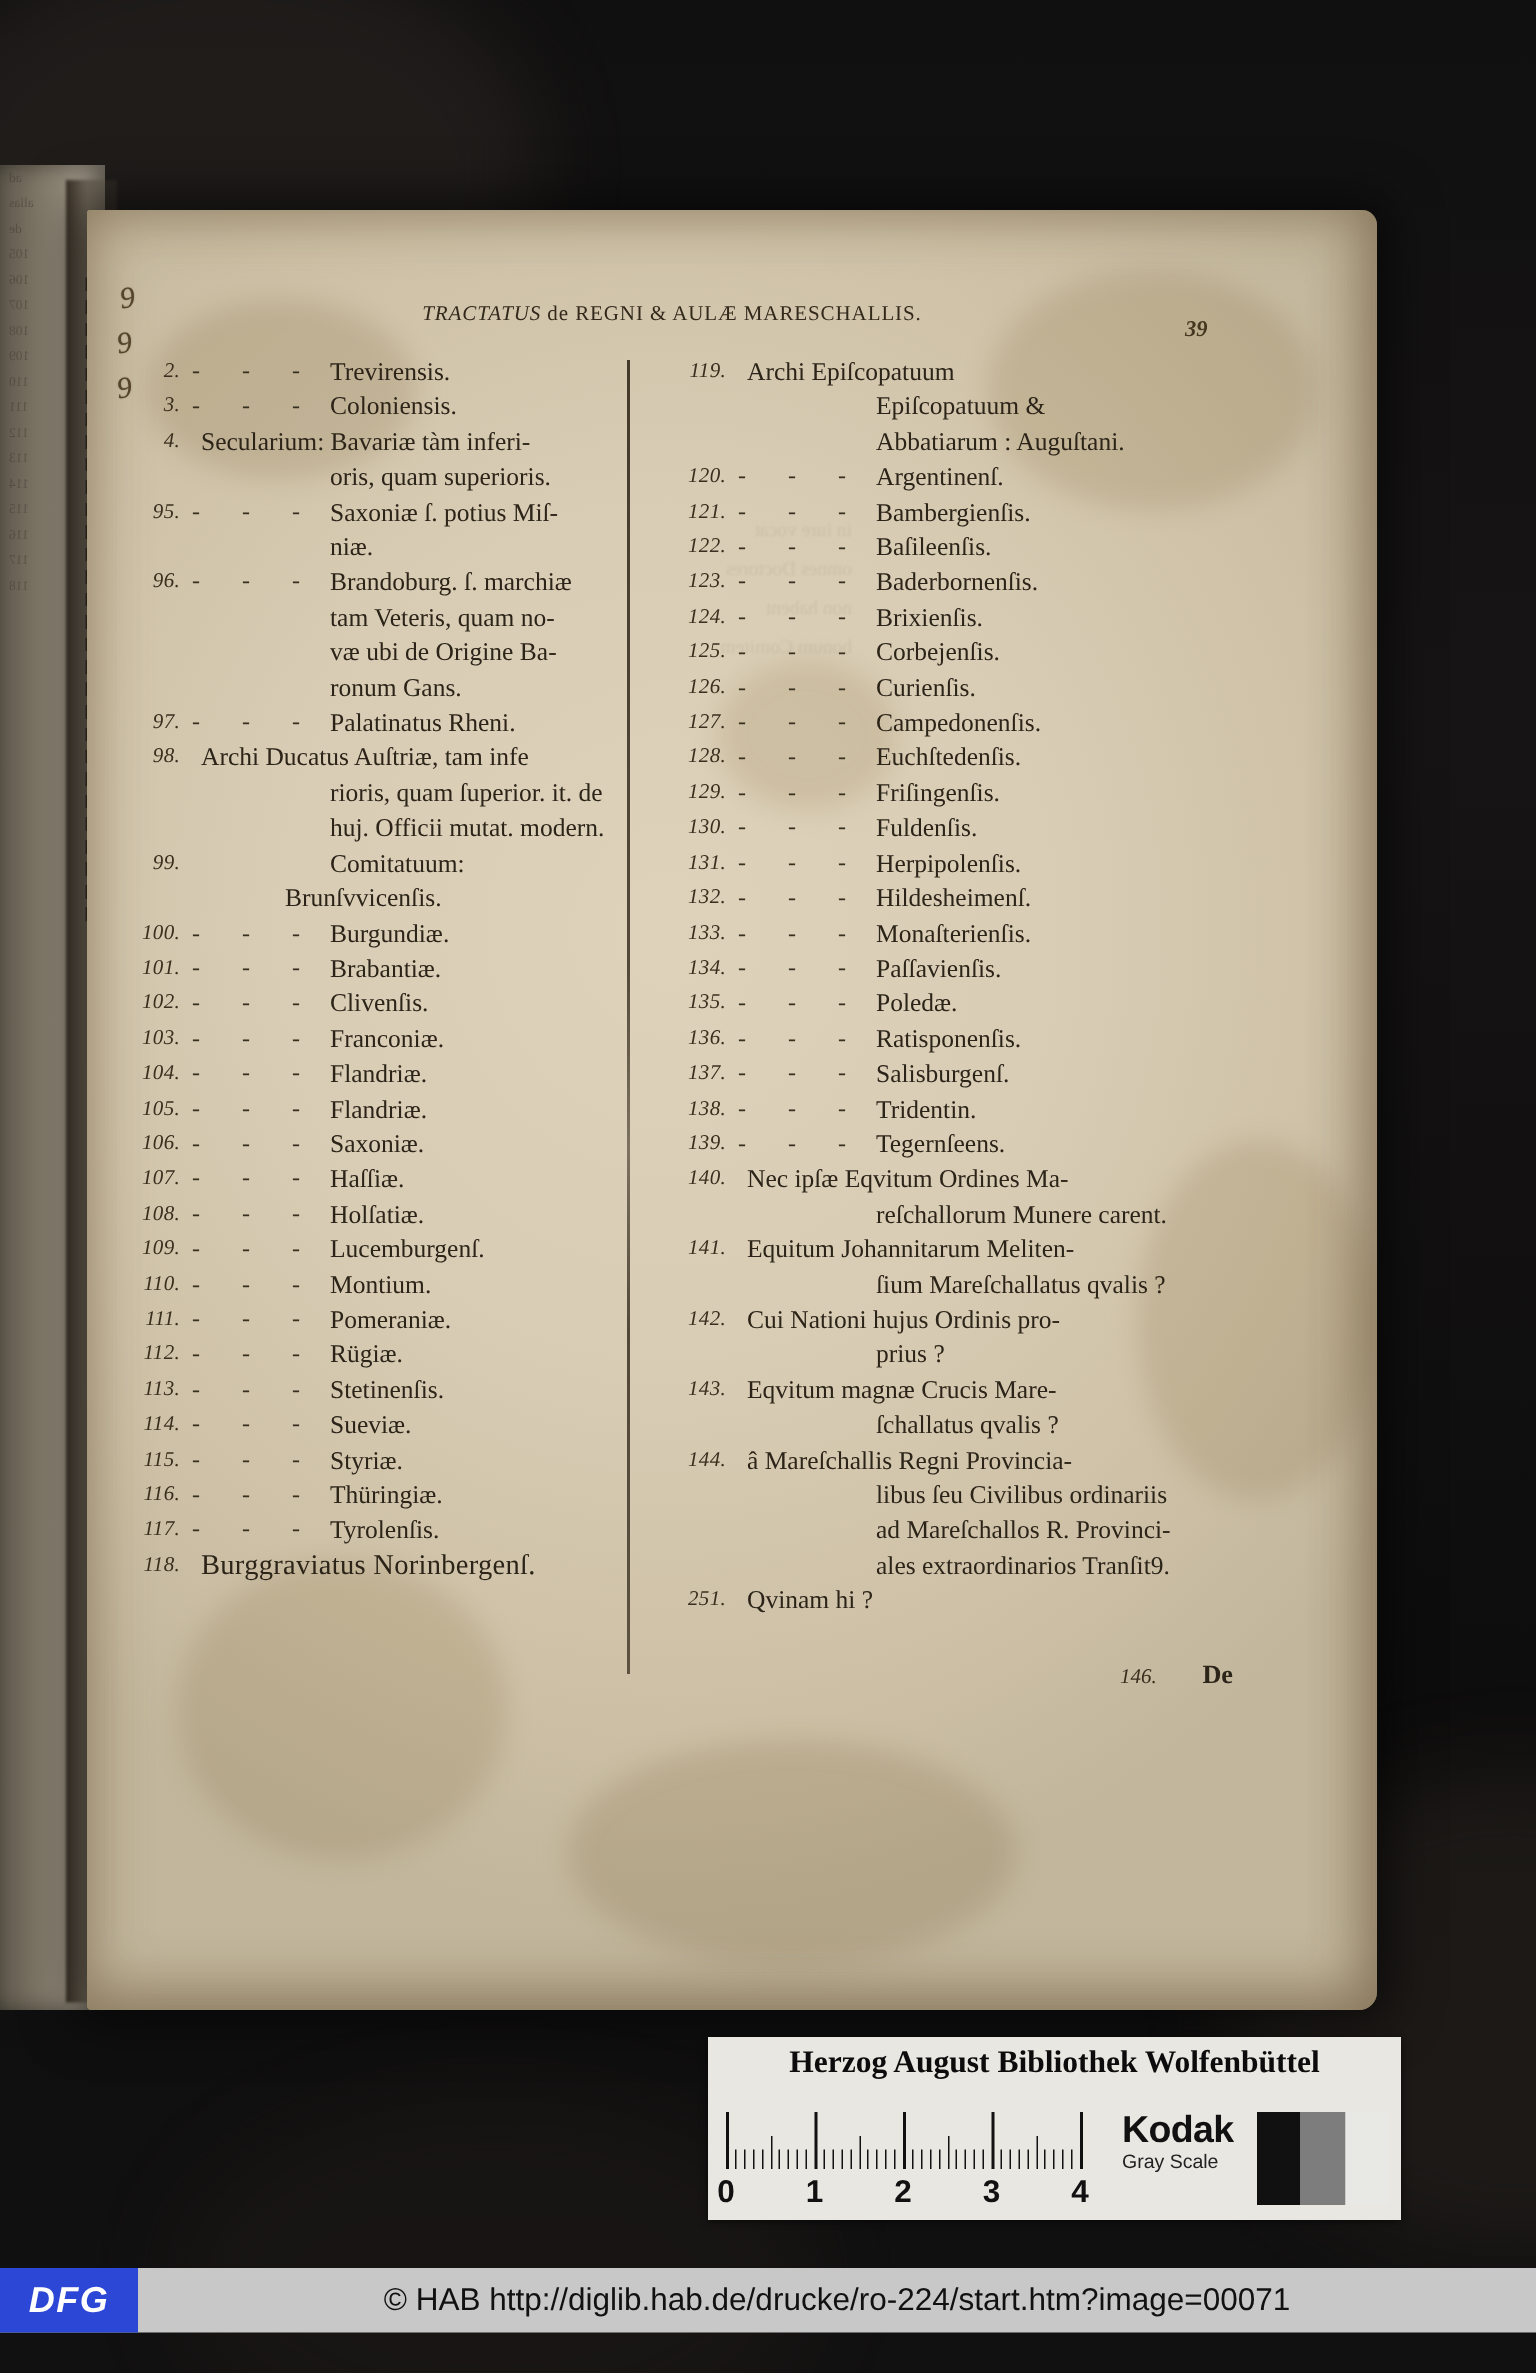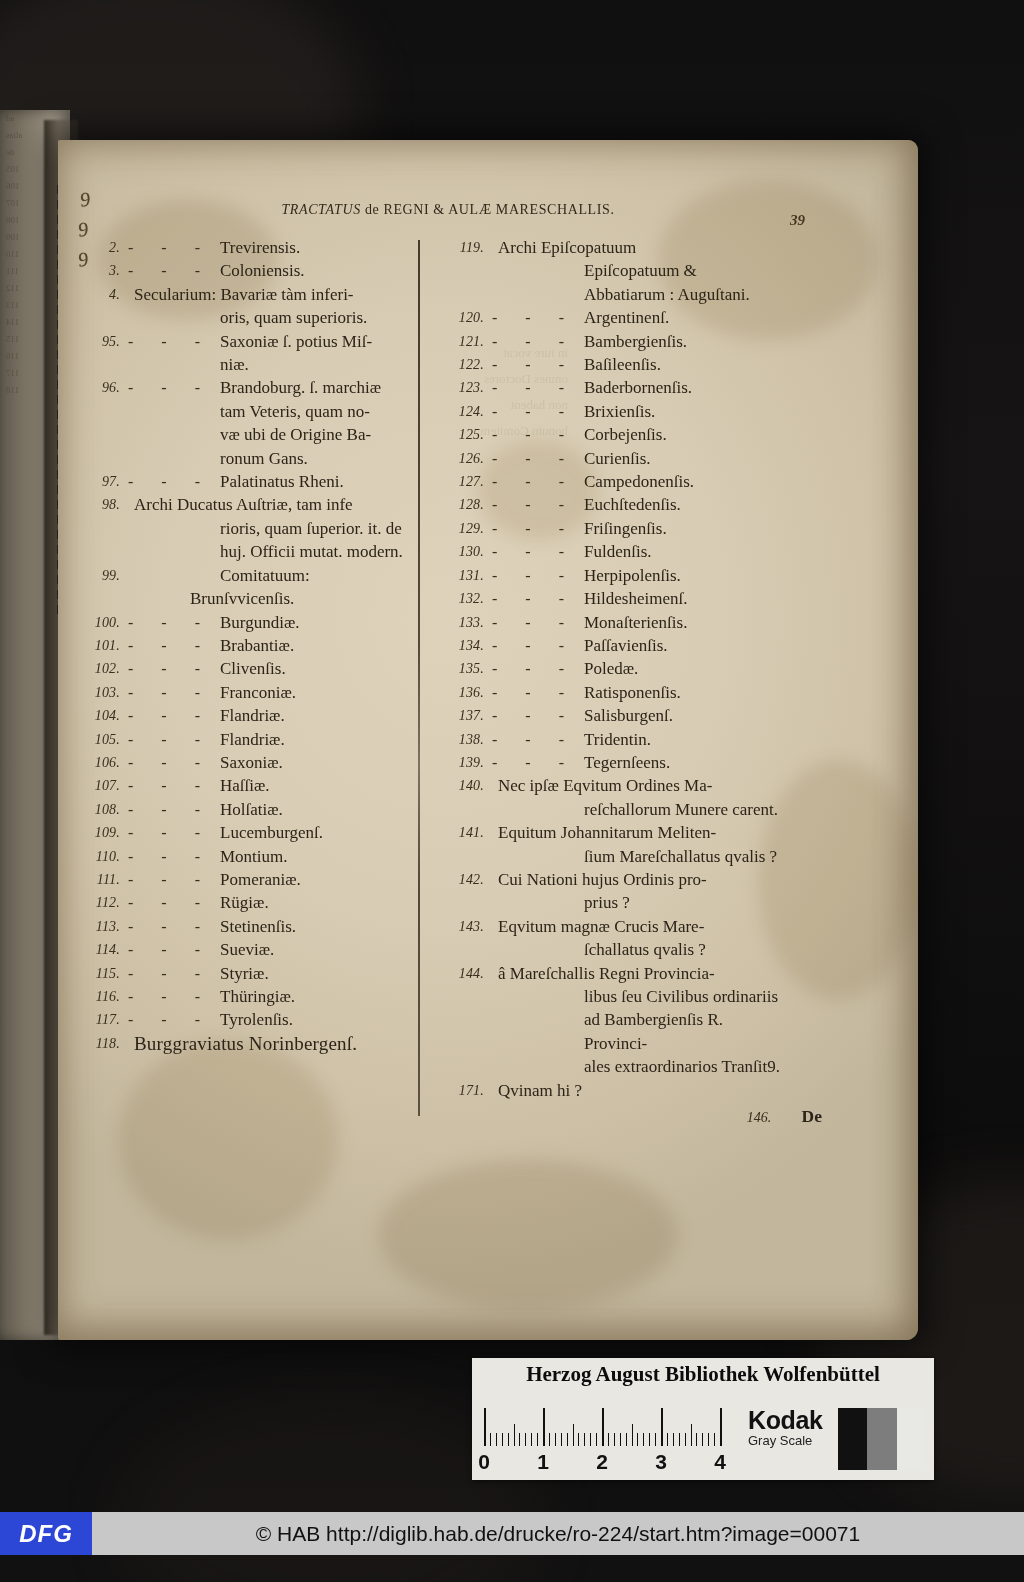--- a/index.html
+++ b/index.html
@@ -475,25 +475,25 @@
             </div>
             <div class="entry plain">
               <span class="enum">143.</span>
               <span class="txt">Eqvitum magnæ Crucis Mare-</span>
               <span class="cont">ſchallatus qvalis ?</span>
             </div>
             <div class="entry plain">
               <span class="enum">144.</span>
               <span class="txt">â Mareſchallis Regni Provincia-</span>
               <span class="cont">libus ſeu Civilibus ordinariis</span>
-              <span class="cont">ad Bambergienſis R. Provinci-</span>
+              <span class="cont">ad Mareſchallos R. Provinci-</span>
               <span class="cont">ales extraordinarios Tranſit9.</span>
             </div>
             <div class="entry plain">
-              <span class="enum">171.</span>
+              <span class="enum">251.</span>
               <span class="txt">Qvinam hi ?</span>
             </div>
           </div>
       </div>
 
       <div class="catchword">
         <span class="num">146.</span>
         <span class="word">De</span>
       </div>
 

